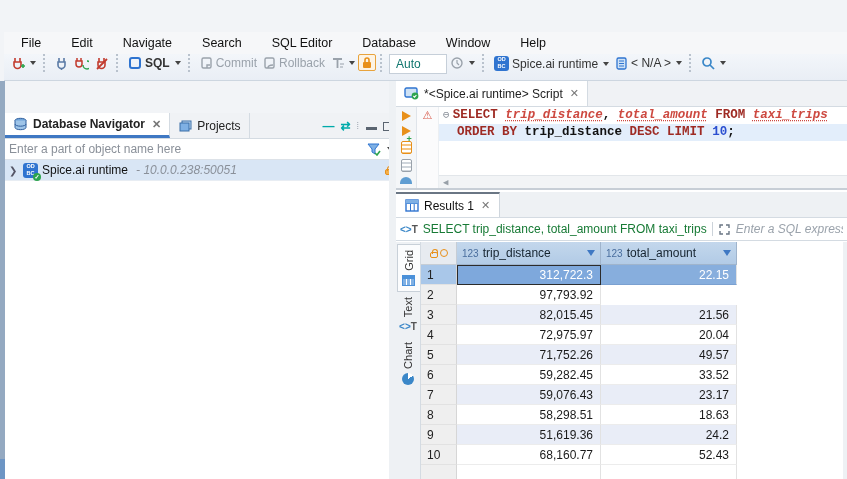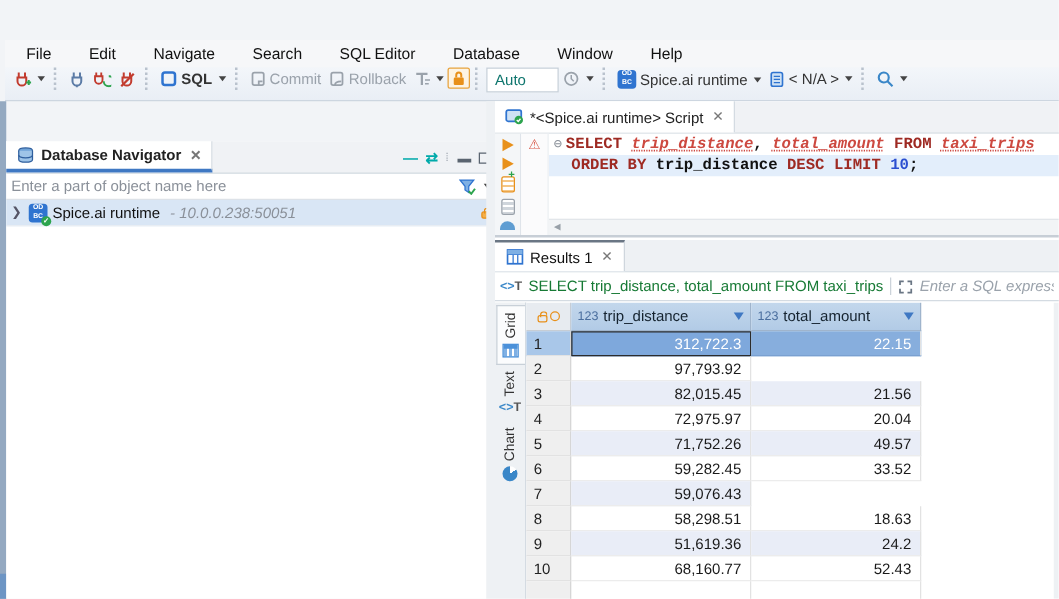--- a/index.html
+++ b/index.html
@@ -243,20 +243,27 @@
     <div class="tabbar">
       <div class="vtab-h active">
         <svg width="15" height="14">
             <ellipse cx="7.5" cy="3.5" rx="5.5" ry="2.2" fill="#6fa3d8" stroke="#2f5f9e"></ellipse>
             <path d="M2 3.5v7c0 1.2 2.5 2.2 5.5 2.2s5.5-1 5.5-2.2v-7" fill="#9ec4e8" stroke="#2f5f9e"></path>
             <path d="M2 7c0 1.2 2.5 2.2 5.5 2.2S13 8.2 13 7" fill="none" stroke="#2f5f9e"></path>
           </svg>
         <span>Database Navigator</span>
         <span class="tab-close">✕</span>
       </div>
+      <div class="vtab-h inactive">
+        <svg width="14" height="13">
+            <rect x="4" y="2" width="9" height="8" fill="#bcd7f0" stroke="#3a6ea8"></rect>
+            <rect x="2" y="4" width="9" height="8" fill="#7fb0e4" stroke="#3a6ea8"></rect>
+          </svg>
+        <span>Projects</span>
+      </div>
       <div class="tabbar-tools">
         <span class="teal">—</span>
         <span class="teal">⇄</span>
         <span class="dots">⁞</span>
         <span class="winbtn min"></span>
         <span class="winbtn"></span>
       </div>
     </div>
     <div class="filter-row">
       <input class="filter-input" placeholder="Enter a part of object name here" style="">
@@ -399,20 +406,21 @@
             <div class="dc c2">49.57</div>
           </div>
           <div class="g-row">
             <div class="rn">6</div>
             <div class="dc c1">59,282.45</div>
             <div class="dc c2">33.52</div>
           </div>
           <div class="g-row stripe">
             <div class="rn">7</div>
             <div class="dc c1">59,076.43</div>
+            <div class="dc c2">23.17</div>
           </div>
           <div class="g-row">
             <div class="rn">8</div>
             <div class="dc c1">58,298.51</div>
             <div class="dc c2">18.63</div>
           </div>
           <div class="g-row stripe">
             <div class="rn">9</div>
             <div class="dc c1">51,619.36</div>
             <div class="dc c2">24.2</div>

